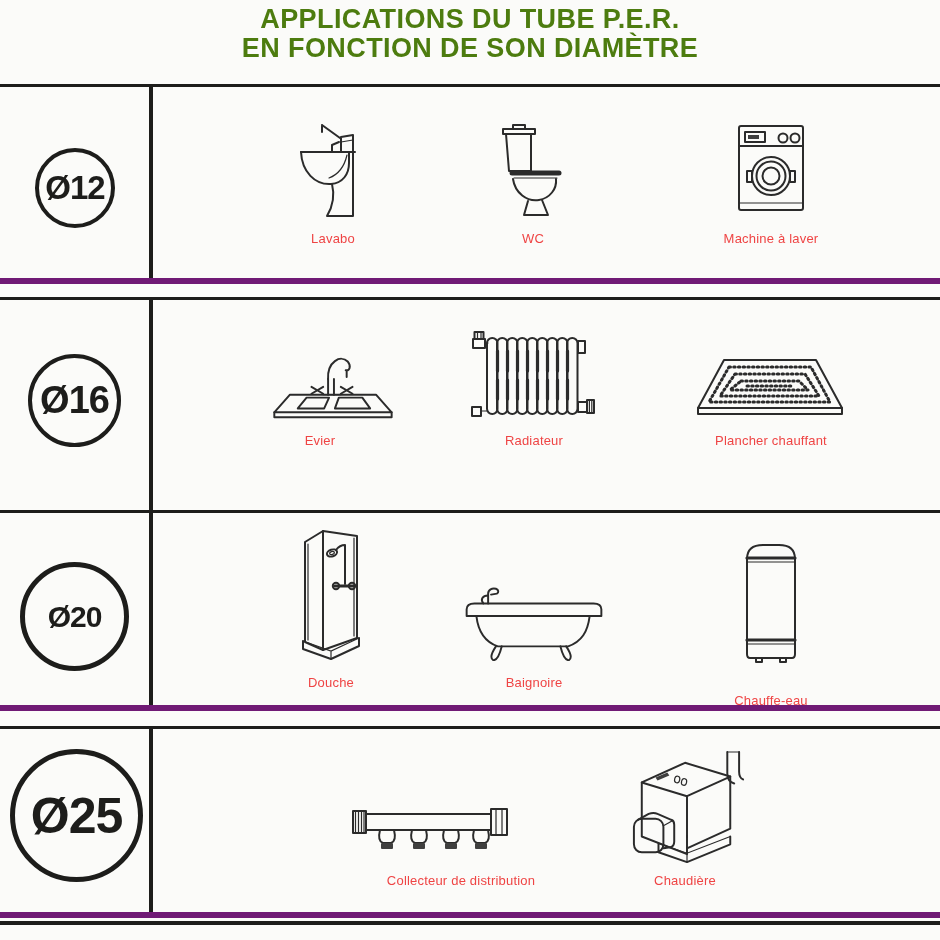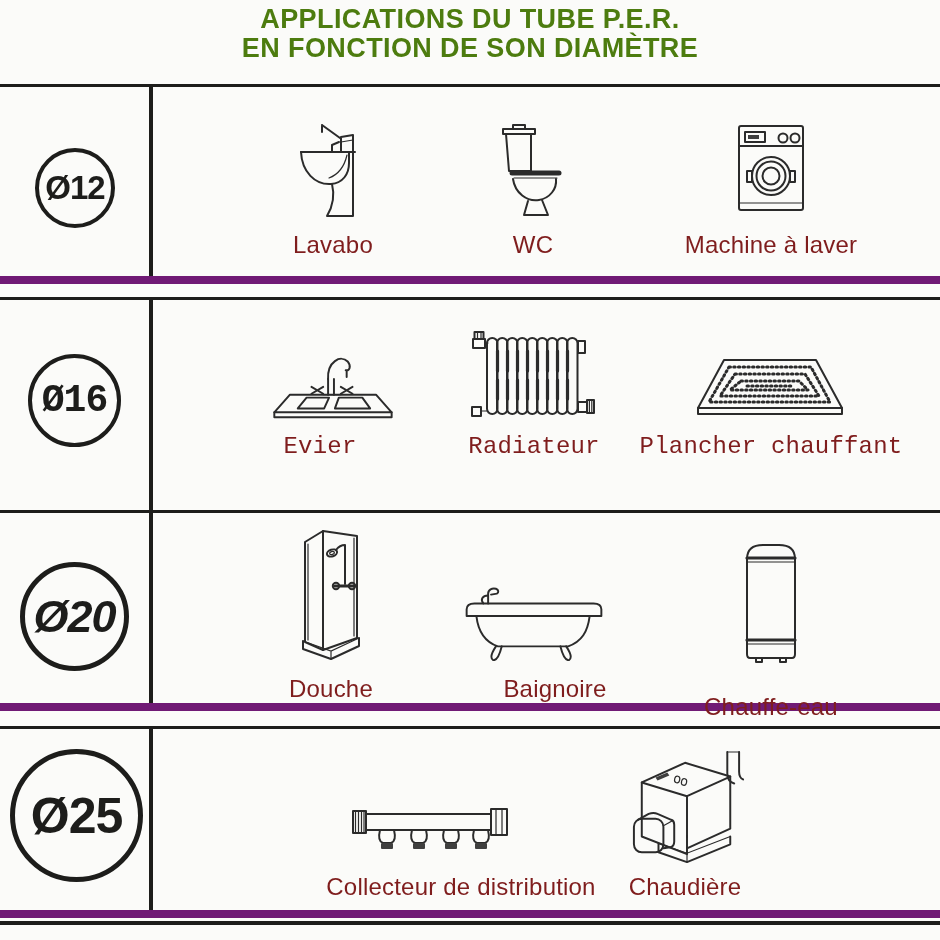--- a/index.html
+++ b/index.html
@@ -8,44 +8,44 @@
     background:#fbfbf9;overflow:hidden;
     font-family:"Liberation Sans","DejaVu Sans",sans-serif;
     color:#1d1d1b;
   }
   .title{
     position:absolute;top:5px;left:0;width:940px;text-align:center;
     font-size:27px;font-weight:700;line-height:29px;letter-spacing:.4px;color:#4d7c0f;
   }
   .band{
     position:absolute;left:0;width:940px;box-sizing:border-box;
-    border-top:3px solid #1d1d1b;border-bottom:8px solid #701a75;background:#fbfbf9;
+    border-top:3px solid #1d1d1b;border-bottom:6px solid #701a75;background:#fbfbf9;
   }
   .band-1{top:84px;height:200px;}
-  .band-2{top:297px;height:223px;font-family:Liberation Mono, monospace;}
+  .band-2{top:297px;height:223px;}
   .band-3{top:510px;height:201px;}
   .band-4{top:726px;height:192px;}
   .left-cell{
     position:absolute;left:0;top:0;bottom:0;width:153px;box-sizing:border-box;
     border-right:4px solid #1d1d1b;
   }
   .dia-circle{
     position:absolute;box-sizing:border-box;border-radius:50%;
     border:4px solid #1d1d1b;display:flex;align-items:center;justify-content:center;
     font-weight:700;color:#1d1d1b;letter-spacing:-1px;
   }
   .c12{left:35px;top:61px;width:80px;height:80px;font-size:33px;}
   .c16{left:28px;top:54px;width:93px;height:93px;font-size:38px;}
-  .c20{left:20px;top:49px;width:109px;height:109px;font-size:45px;border-width:5px;font-style:italic;}
+  .c20{left:20px;top:49px;width:109px;height:109px;font-size:30px;border-width:5px;}
   .c25{left:10px;top:20px;width:133px;height:133px;font-size:50px;border-width:5px;}
   .icon{position:absolute;}
   .icon svg{display:block;width:100%;height:100%;}
   .caption{
     position:absolute;transform:translateX(-50%);white-space:nowrap;
-    font-size:24px;color:#7f1d1d;letter-spacing:.2px;
+    font-size:13px;color:#ef4444;letter-spacing:.2px;
   }
   .bottom-rule{position:absolute;left:0;top:921px;width:940px;height:4px;background:#1d1d1b;}
   .ln{stroke:#2b2b2b;stroke-width:2;fill:none;stroke-linecap:round;stroke-linejoin:round;}
   .lnthin{stroke:#2b2b2b;stroke-width:1.2;fill:none;stroke-linecap:round;}
   .lnthick{stroke:#2b2b2b;stroke-width:3.2;fill:none;stroke-linecap:round;}
   .filldark{fill:#3f3f3f;stroke:none;}
   .coil{stroke:#2b2b2b;stroke-width:3;fill:none;stroke-linecap:round;stroke-linejoin:round;stroke-dasharray:1.5 3.2;}
 </style>
 </head>
 <body>
@@ -194,21 +194,21 @@
     <div class="icon" style="left:460px;top:66px;width:148px;height:82px;">
       <svg viewBox="0 0 148 84">
         <path class="ln" d="M5 38 V31 Q5 25 13 25 H135 Q143 25 143 31 V38 Z"></path>
         <path class="ln" d="M15 38 C17 55 25 65 37 69 H109 C123 64 129 54 131 38"></path>
         <path class="ln" d="M35 69 C31 75 29 81 32 83 C36 84 39 77 41 69"></path>
         <path class="ln" d="M107 69 C111 75 113 81 110 83 C106 84 103 77 101 69"></path>
         <path class="ln" d="M27 25 V15 C27 11 31 9 35 10 C38 11 38 14 36 15 L30 16"></path>
         <path class="ln" d="M27 17 C21 17 19 21 22 25"></path>
       </svg>
     </div>
-    <div class="caption" style="left:555px;top:162px;">Baignoire</div>
+    <div class="caption" style="left:534px;top:162px;">Baignoire</div>
 
     <div class="icon" style="left:741px;top:28px;width:60px;height:122px;">
       <svg viewBox="0 0 60 122">
         <path class="ln" d="M9 117 Q6 117 6 113 V18 Q6 4 22 4 H38 Q54 4 54 18 V113 Q54 117 51 117 Z"></path>
         <path class="lnthick" d="M6 17 H54"></path>
         <path class="lnthin" d="M6 21 H54"></path>
         <path class="lnthick" d="M6 99 H54"></path>
         <path class="lnthin" d="M6 103 H54"></path>
         <path class="ln" d="M15 117 V121 H21 V117 M39 117 V121 H45 V117"></path>
       </svg>

